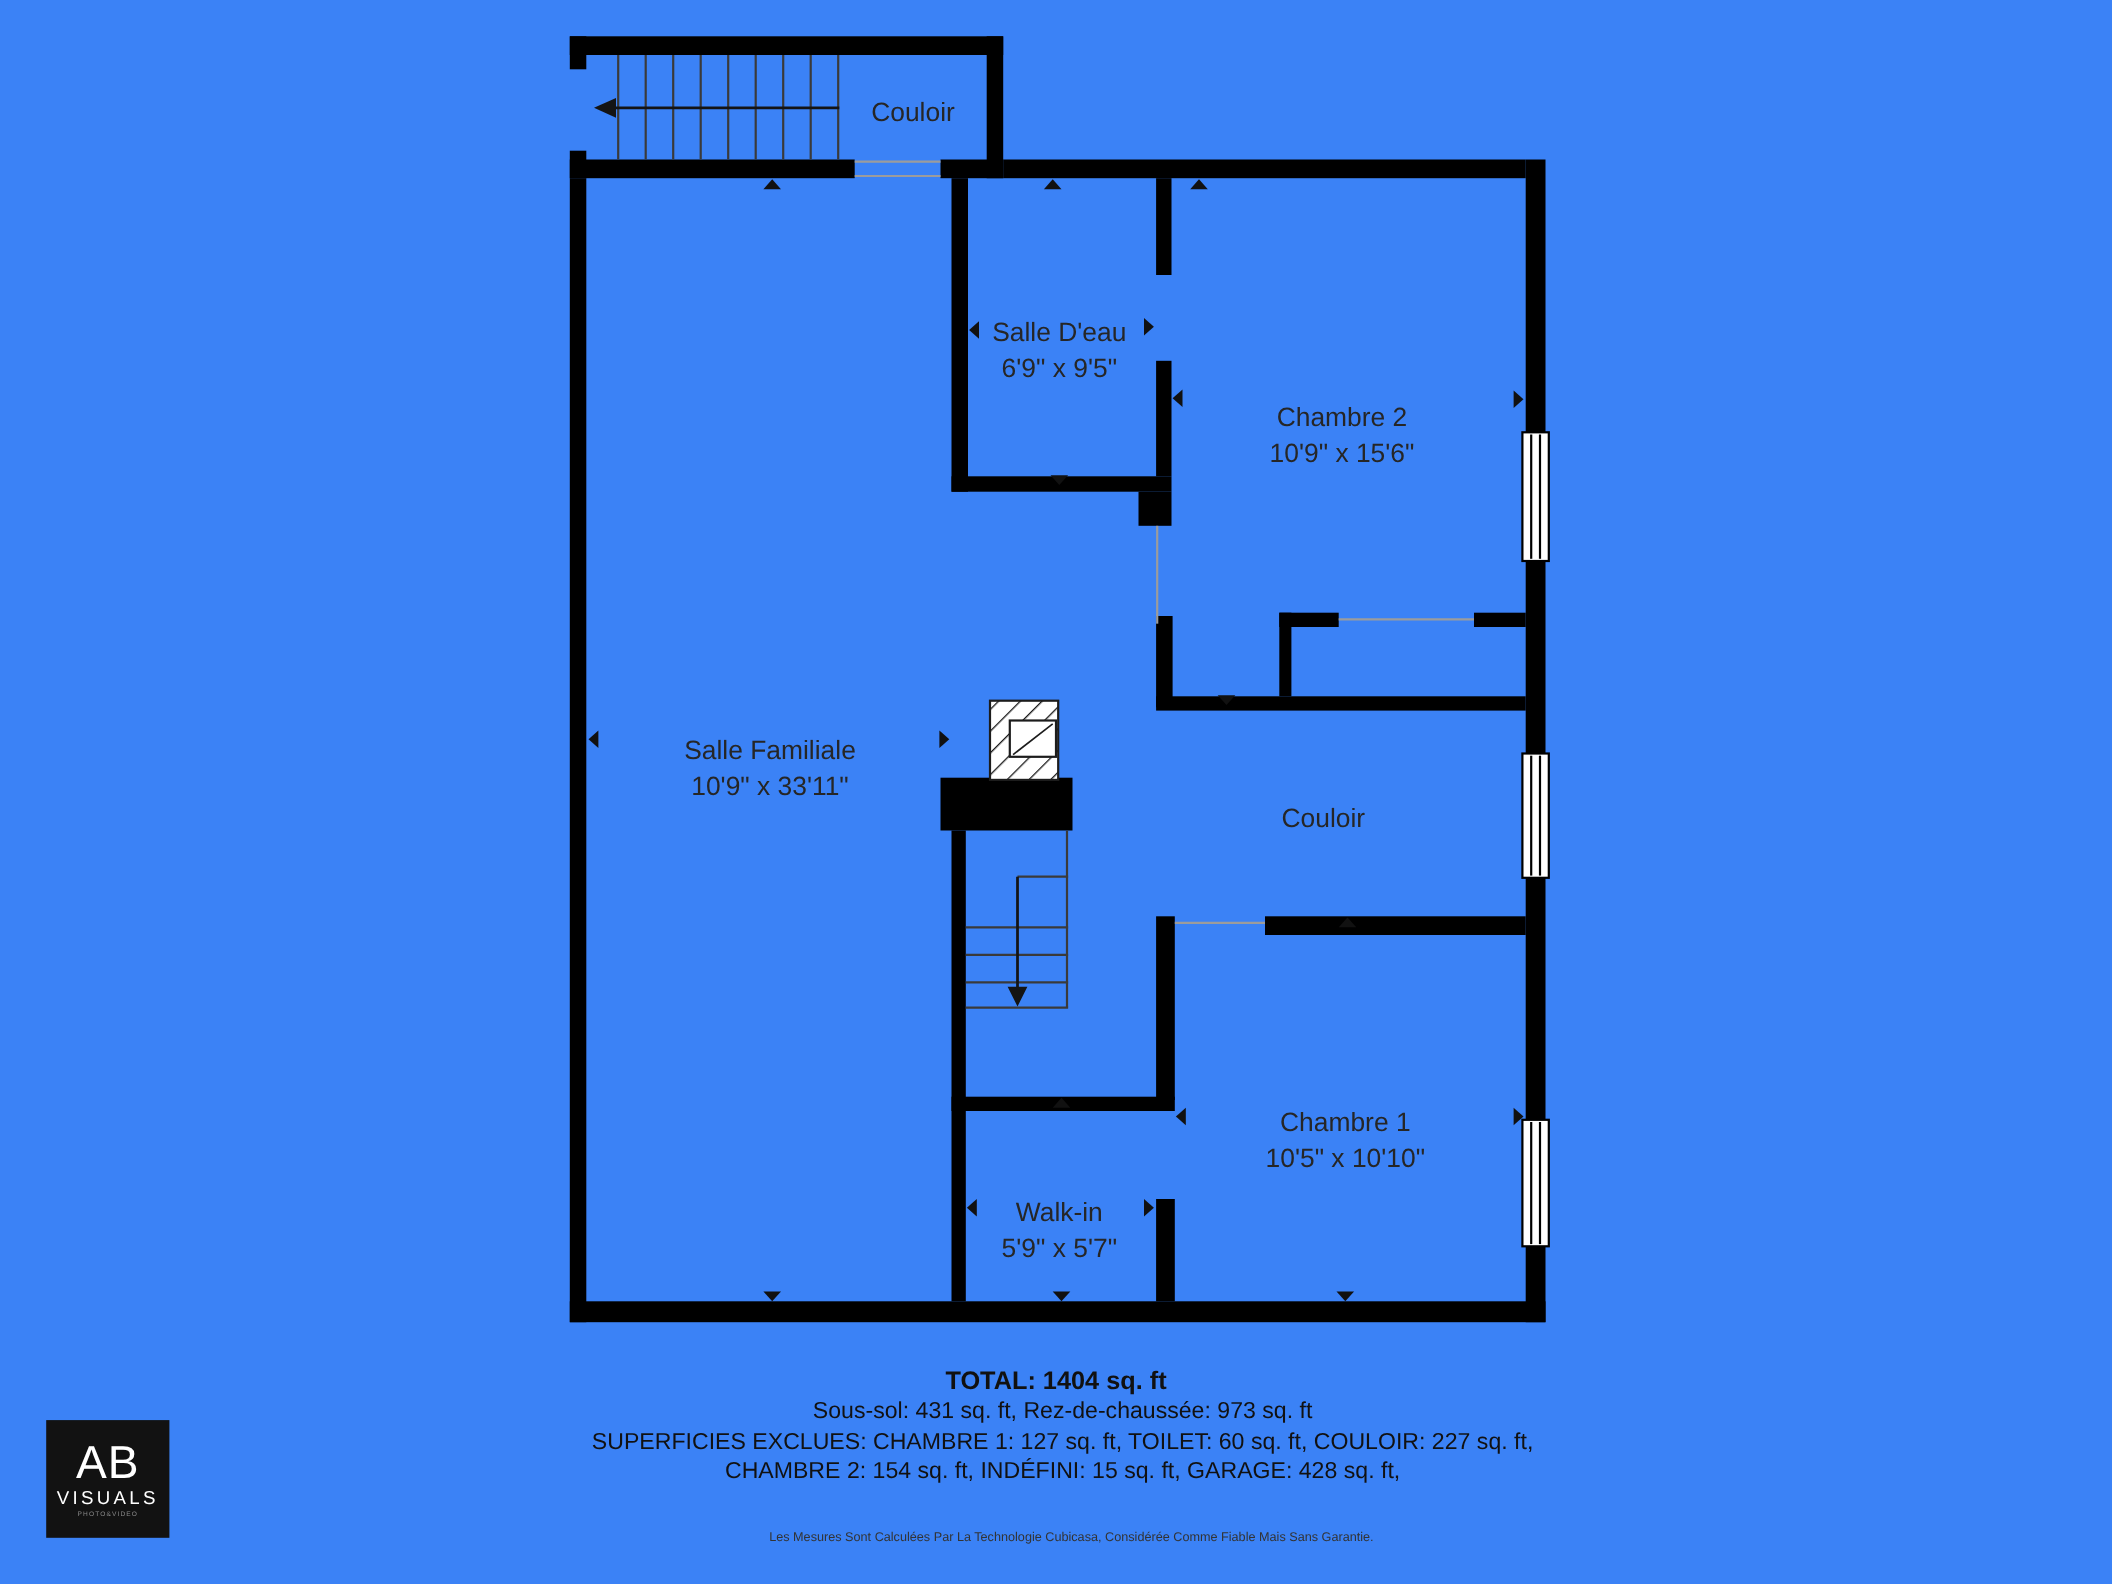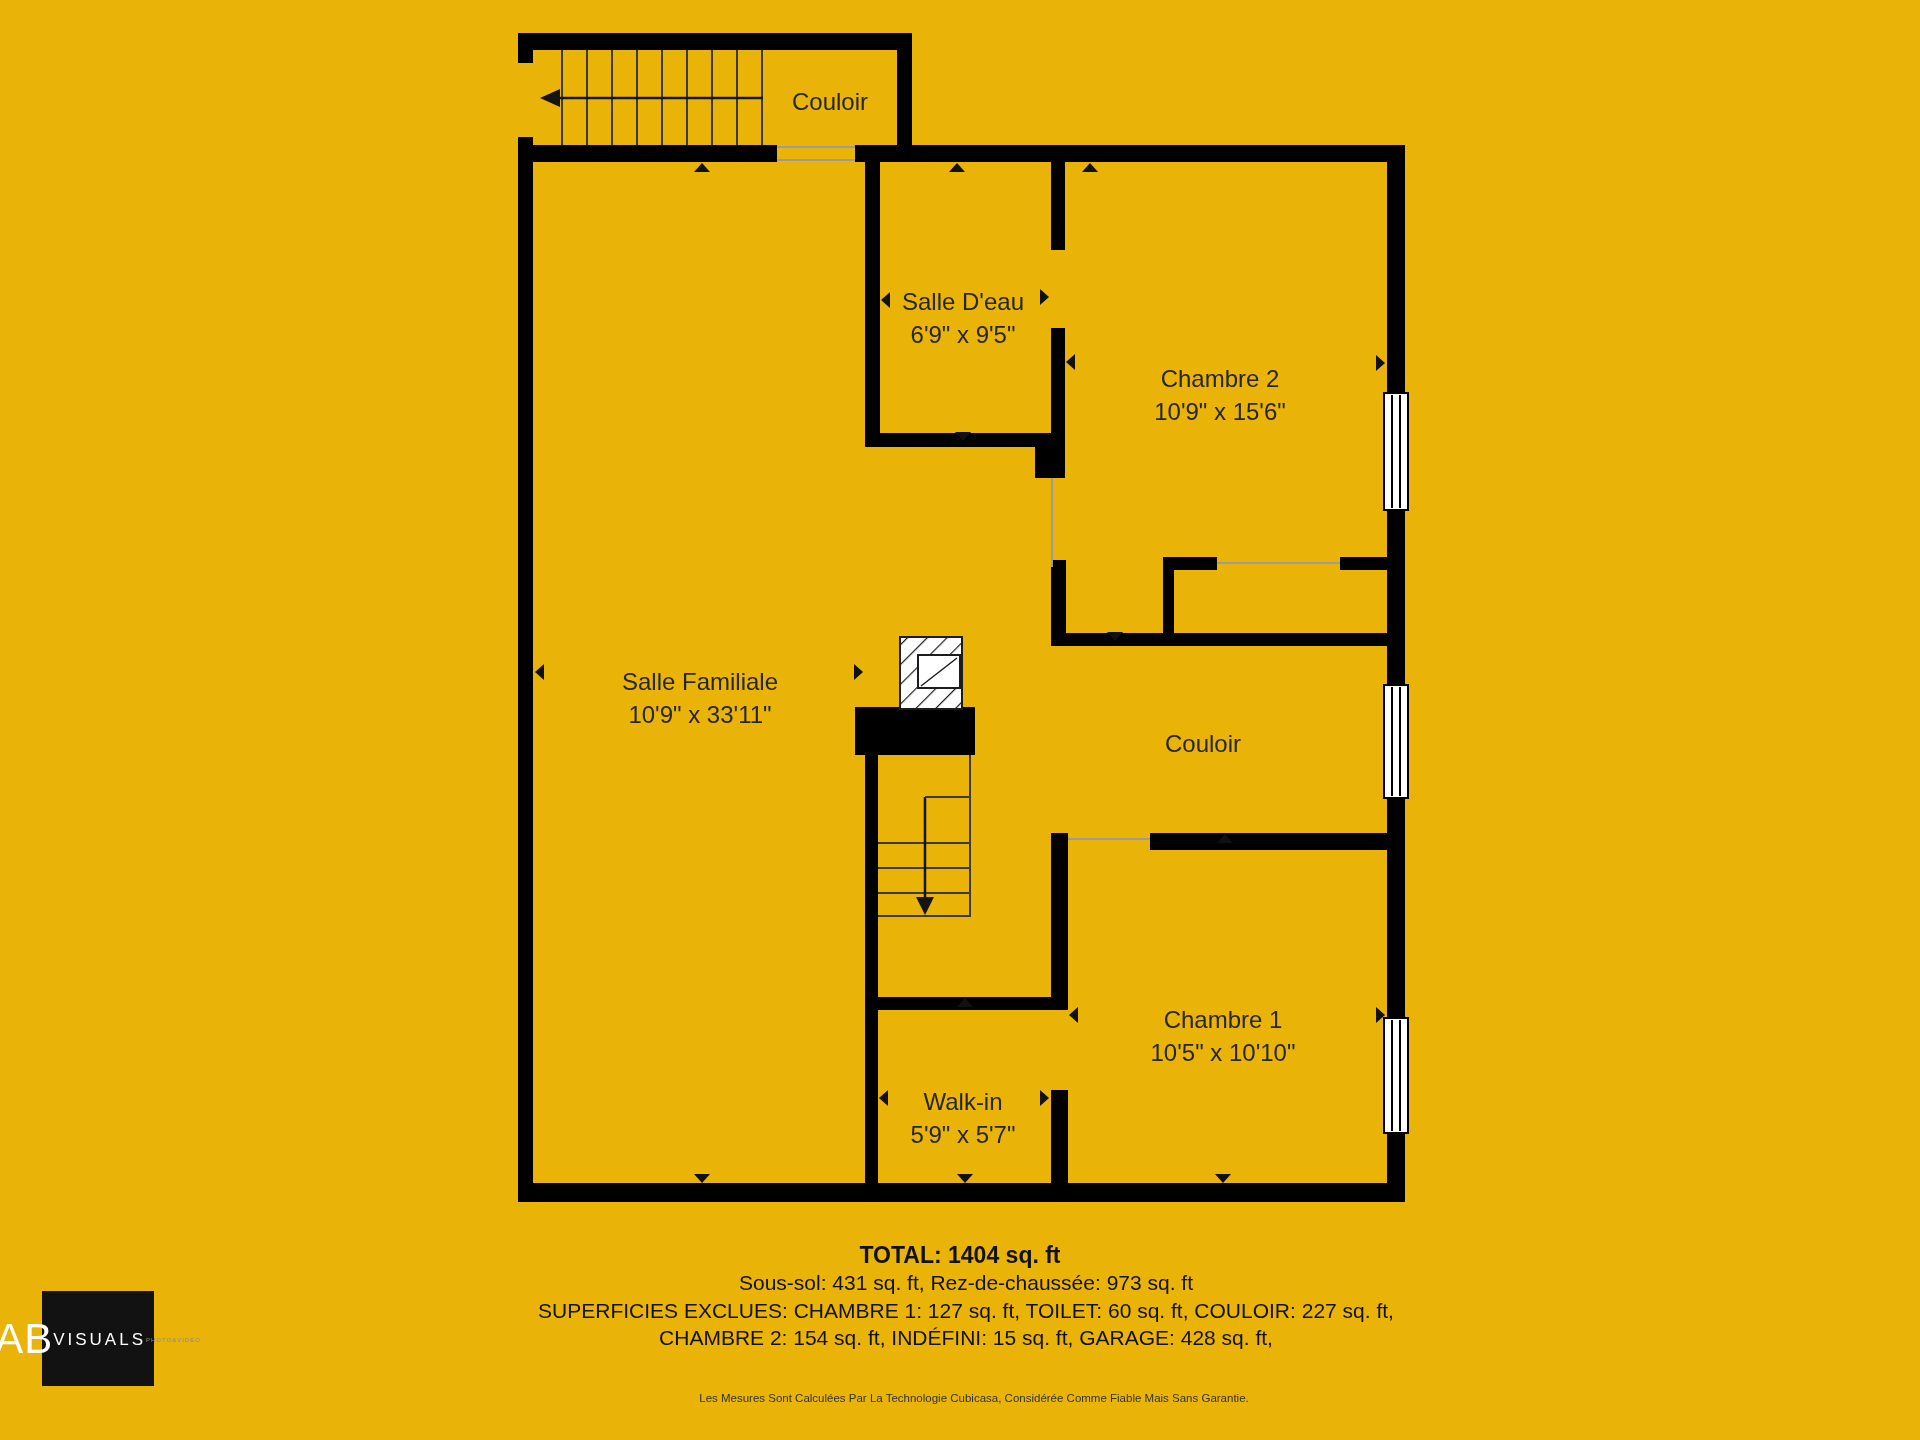--- a/index.html
+++ b/index.html
@@ -1,26 +1,26 @@
 <!DOCTYPE html>
 <html><head>
 <meta charset="utf-8">
 <style>
   html,body{margin:0;padding:0;background:#ffffff;}
-  #stage{position:relative;width:1920px;height:1440px;background:#eab308;overflow:hidden;
+  #stage{position:relative;width:1920px;height:1440px;background:#3b82f6;overflow:hidden;
          font-family:"Liberation Sans",sans-serif;}
   #plan-svg{position:absolute;left:0;top:0;}
   .room-label{font-family:"Liberation Sans",sans-serif;font-size:24px;fill:#262626;}
   .summary{position:absolute;left:0;right:0;top:1241px;text-align:center;color:#111;}
   .summary .total{font-size:23px;font-weight:bold;line-height:28px;}
   .summary .line{font-size:21px;line-height:27.5px;margin-left:12px;}
   .disclaimer{position:absolute;left:0;right:0;top:1392px;text-align:center;
               font-size:11.5px;color:#333;padding-left:28px;}
-  .logo{position:absolute;left:42px;top:1291px;width:112px;height:95px;background:#121212;
-        display:flex;align-items:center;justify-content:center;color:#fff;}
+  .logo{position:absolute;left:42px;top:1291px;width:112px;height:107px;background:#121212;
+        display:flex;flex-direction:column;align-items:center;justify-content:center;color:#fff;}
   .logo .initials{font-size:42px;font-weight:200;line-height:40px;letter-spacing:1px;}
   .logo .brand{font-size:17px;font-weight:normal;letter-spacing:3px;margin-top:2px;}
   .logo .tagline{font-size:6px;color:#8a8a8a;letter-spacing:1px;margin-top:2px;}
 </style>
 </head>
 <body>
 
 <div id="stage">
 
   <svg id="plan-svg" width="1920" height="1440" viewBox="0 0 1920 1440">

